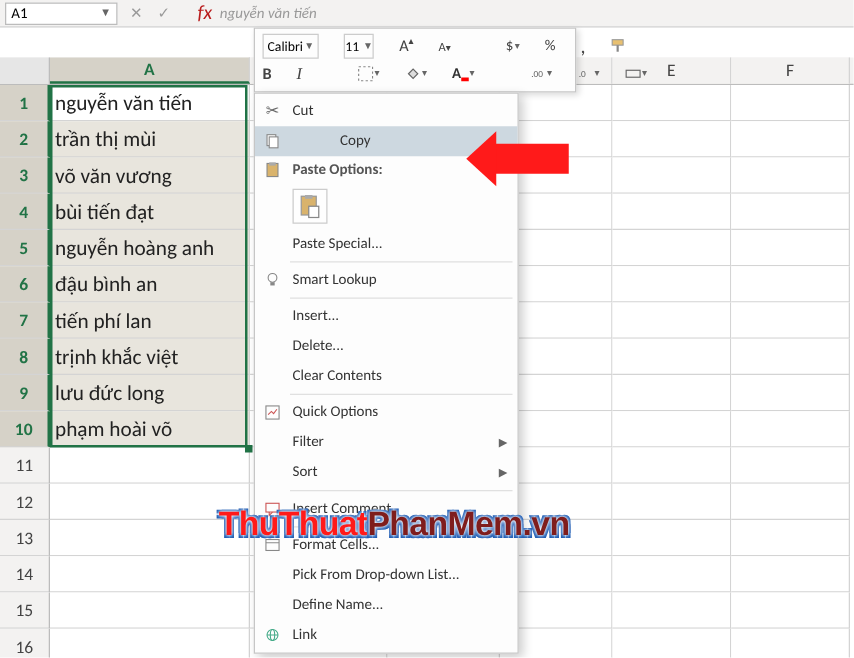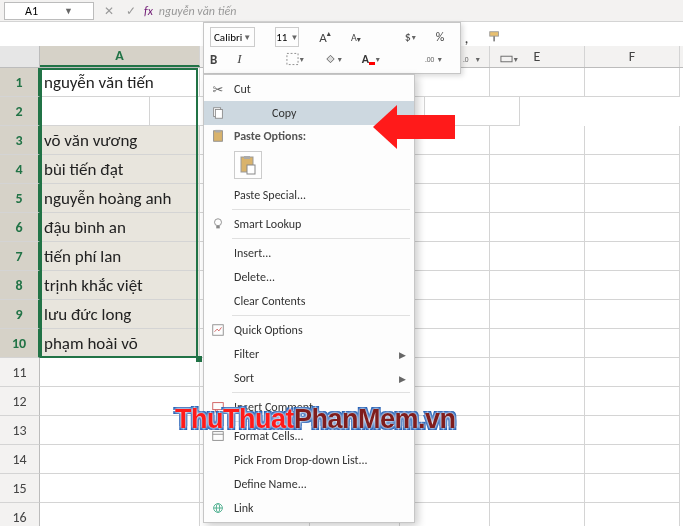--- a/index.html
+++ b/index.html
@@ -1,23 +1,23 @@
 <!DOCTYPE html>
 <html><head>
 <meta charset="utf-8">
 <style>
 * { box-sizing: border-box; margin: 0; padding: 0; }
 body { font-family: "Segoe UI", Calibri, Arial, sans-serif; font-size: 14px; background: #fff; width: 683px; height: 526px; overflow: hidden; position: relative; }
 
 .top-bar { height: 22px; background: #f3f2f1; border-bottom: 1px solid #d4d4d4; display: flex; align-items: center; padding: 0 4px; gap: 6px; }
-.name-box { width: 90px; height: 18px; background: #fff; border: 1px solid #bcbcbc; font-size: 12px; padding: 0 20px; display: flex; align-items: center; justify-content: space-between; }
+.name-box { width: 90px; height: 18px; background: #fff; border: 1px solid #bcbcbc; font-size: 12px; padding: 0 4px; display: flex; align-items: center; justify-content: space-between; }
 .name-box .dd { font-size: 9px; color: #666; }
 .fx-area { display: flex; align-items: center; gap: 4px; }
 .fx-btn { width: 18px; height: 18px; display: flex; align-items: center; justify-content: center; color: #999; font-size: 12px; }
-.fx-label { font-style: italic; font-size: 12px; color: #701a75; }
+.fx-label { font-style: italic; font-size: 16px; color: #b91c1c; margin-left: 14px; }
 .formula-val { font-size: 12px; color: #999; font-style: italic; }
 
 .mini-toolbar { position: absolute; top: 22px; left: 203px; width: 258px; height: 52px; background: #fdfdfd; border: 1px solid #c6c6c6; box-shadow: 2px 2px 5px rgba(0,0,0,0.15); z-index: 20; padding: 3px 6px; }
 .mini-row { display: flex; align-items: center; gap: 20px; height: 22px; }
 .mini-font-name { width: 62px; height: 20px; border: 1px solid #ccc; font-size: 11px; display: flex; align-items: center; justify-content: space-between; padding: 0 3px; }
 .mini-font-size { width: 32px; height: 20px; border: 1px solid #ccc; font-size: 11px; display: flex; align-items: center; justify-content: center; gap: 2px; }
 .mini-btn { width: 18px; height: 20px; display: flex; align-items: center; justify-content: center; font-size: 12px; color: #444; }
 .mini-btn.bold { font-weight: bold; font-size: 13px; }
 .mini-btn.italic { font-style: italic; font-family: serif; font-size: 13px; }
 .mini-sep { width: 1px; height: 16px; background: #ddd; margin: 0 2px; }
@@ -169,20 +169,21 @@
         <div class="row-h sel">1</div>
         <div class="cell col-A sel-active">nguyễn văn tiến</div>
         <div class="cell col-B"></div>
         <div class="cell col-C"></div>
         <div class="cell col-D"></div>
         <div class="cell col-E"></div>
         <div class="cell col-F"></div>
       </div>
       <div class="row">
         <div class="row-h sel">2</div>
+        <div class="cell col-A sel-range">trần thị mùi</div>
         <div class="cell col-B"></div>
         <div class="cell col-C"></div>
         <div class="cell col-D"></div>
         <div class="cell col-E"></div>
         <div class="cell col-F"></div>
       </div>
       <div class="row">
         <div class="row-h sel">3</div>
         <div class="cell col-A sel-range">võ văn vương</div>
         <div class="cell col-B"></div>

